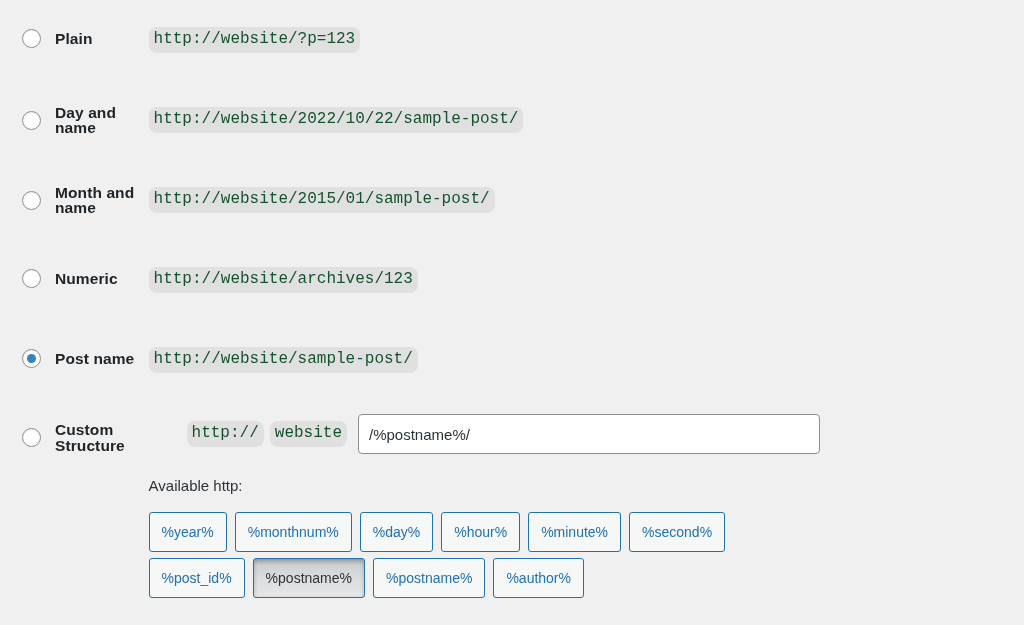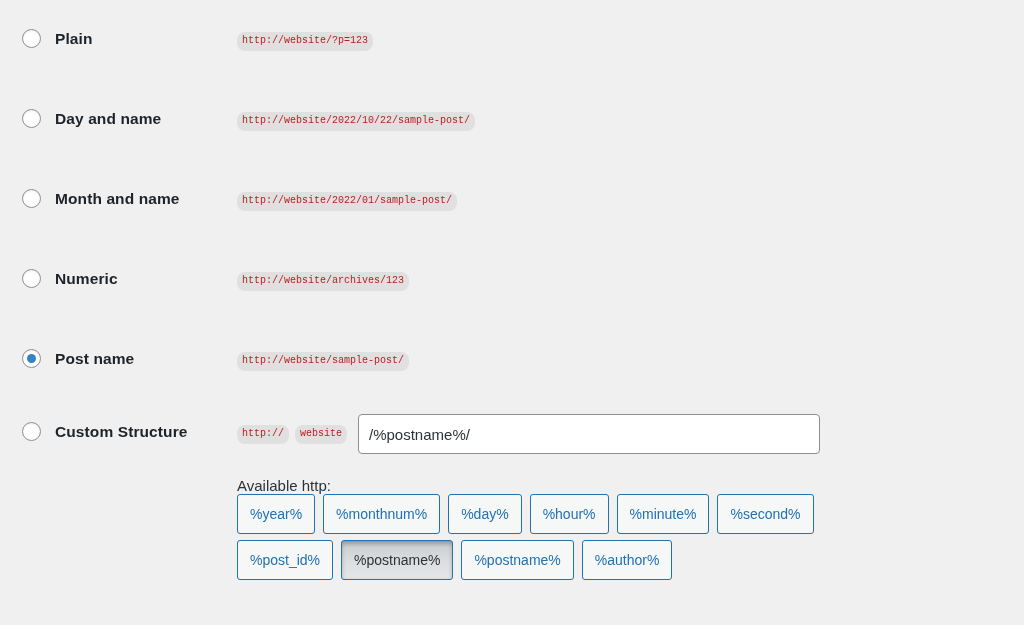--- a/index.html
+++ b/index.html
@@ -77,35 +77,36 @@
   .label-text {
     font-size: 15.5px;
     font-weight: 600;
     color: #1d2327;
     letter-spacing: 0.1px;
     line-height: 1;
   }
 
   code.url {
     font-family: "Liberation Mono", "DejaVu Sans Mono", monospace;
-    font-size: 10px;
+    font-size: 16px;
     background: #e0e0e0;
-    color: #b91c1c;
+    color: #14532d;
     padding: 3px 5px 4px 5px;
     border-radius: 8px;
     display: inline-block;
     line-height: 1.2;
     white-space: pre;
   }
 
   
   .custom-line {
     display: flex;
     align-items: center;
     gap: 0;
+    margin-left: 38px;
   }
   .custom-line code.url.prefix {
     margin-right: 6px;
   }
   .custom-line code.url.site {
     margin-right: 11px;
   }
 
   .structure-input {
     width: 462px;
@@ -123,20 +124,21 @@
   }
 
   .available-tags-label {
     margin: 23px 0 0 0;
     font-size: 15px;
     font-weight: 400;
     color: #2c3338;
   }
 
   .tag-rows {
+    margin-top: 18px;
   }
   .tag-row {
     display: flex;
     gap: 8px;
     margin-bottom: 6px;
   }
 
   .tag-button {
     font-family: "Liberation Sans", sans-serif;
     font-size: 14px;
@@ -197,21 +199,21 @@
     </tr>
 
     <tr class="permalink-row">
       <td class="cell-label">
         <span class="radio-label">
           <span class="radio"></span>
           <span class="label-text">Month and name</span>
         </span>
       </td>
       <td class="cell-value">
-        <code class="url">http://website/2022/01/sample-post/</code>
+        <code class="url">http://website/2015/01/sample-post/</code>
       </td>
     </tr>
 
     <tr class="permalink-row">
       <td class="cell-label">
         <span class="radio-label">
           <span class="radio"></span>
           <span class="label-text">Numeric</span>
         </span>
       </td>

